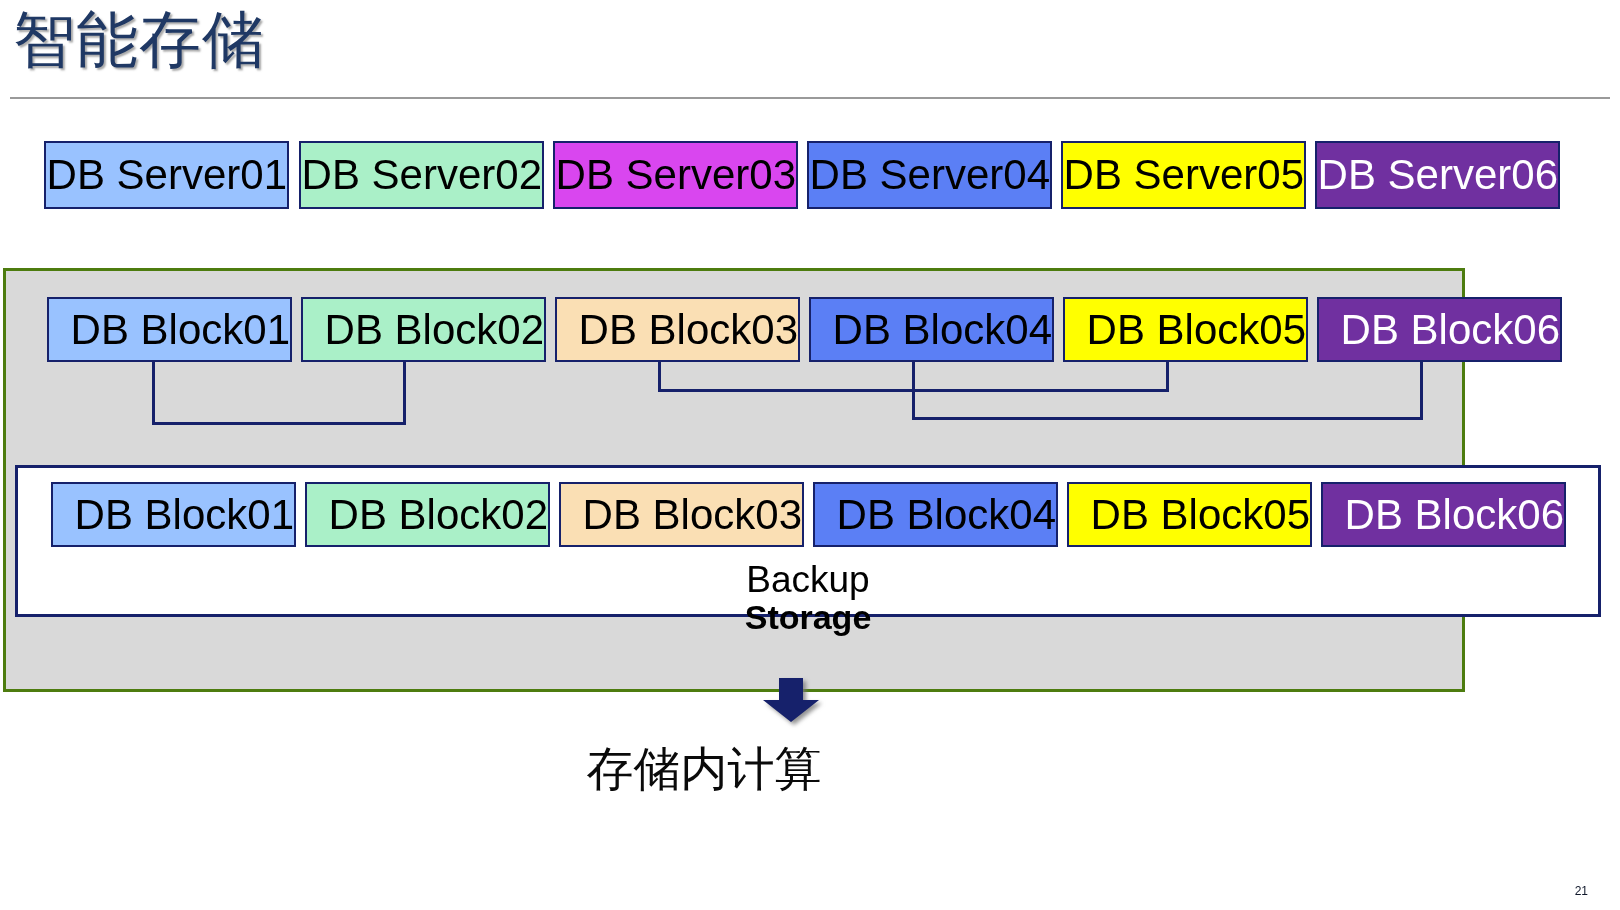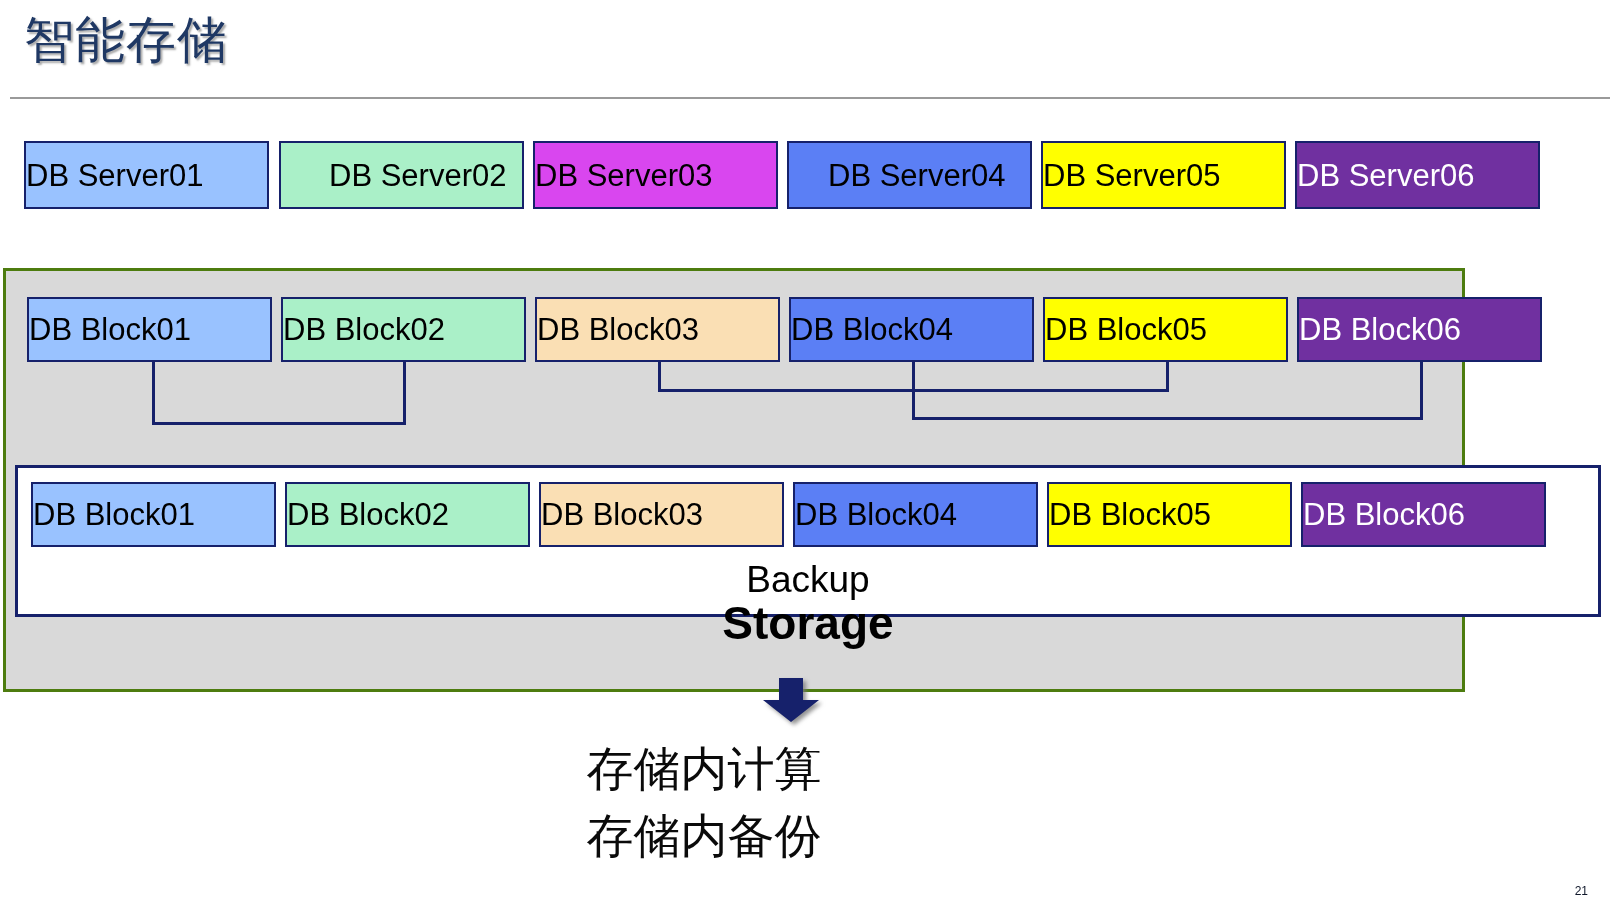--- a/index.html
+++ b/index.html
@@ -11,23 +11,23 @@
     width: 1620px;
     height: 910px;
     position: relative;
     overflow: hidden;
     font-family: "Liberation Sans", sans-serif;
   }
 
   
   #slide-title {
     position: absolute;
-    left: 24px;
+    left: 13px;
     top: 2px;
-    font-size: 50px;
+    font-size: 62px;
     line-height: 76px;
     font-weight: 400;
     color: #1F3864;
     letter-spacing: 1px;
     text-shadow: 2px 2px 2px rgba(140,140,140,0.75);
     white-space: nowrap;
   }
   #title-rule {
     position: absolute;
     left: 10px;
@@ -37,25 +37,26 @@
     background: #9a9a9a;
   }
 
   
   .node-box {
     position: absolute;
     box-sizing: border-box;
     border: 2px solid #16216B;
     display: flex;
     align-items: center;
-    justify-content: flex-start;
-    font-size: 31px;
+    justify-content: flex-end;
+    font-size: 42px;
     line-height: 1;
     color: #000000;
     white-space: nowrap;
+    margin-left: 20px;
   }
   .node-box.light-text { color: #ffffff; }
 
   
   #server-row { position: absolute; left: 0; top: 0; width: 1620px; height: 910px; pointer-events: none; }
   #server-row .node-box { pointer-events: auto; }
 
   
   #storage-container {
     position: absolute;
@@ -66,21 +67,21 @@
     box-sizing: border-box;
     border: 3px solid #4d7c0f;
     background: #D9D9D9;
   }
   #storage-label {
     position: absolute;
     left: 0;
     top: 329px;
     width: 1604px;
     text-align: center;
-    font-size: 46px;
+    font-size: 34px;
     font-weight: bold;
     color: #000000;
     line-height: 1;
   }
 
   
   .conn {
     position: absolute;
     background: #16216B;
   }
@@ -225,15 +226,14 @@
         </div>
       </div>
     <div id="backup-label">Backup</div>
   </div>
 
   <div id="storage-label">Storage</div>
 </div>
 
 <div id="footer-text">
     <div>存储内计算</div>
-    <div>存储内备份</div>
   </div>
 <div id="page-number">21</div>
 
 </body></html>

